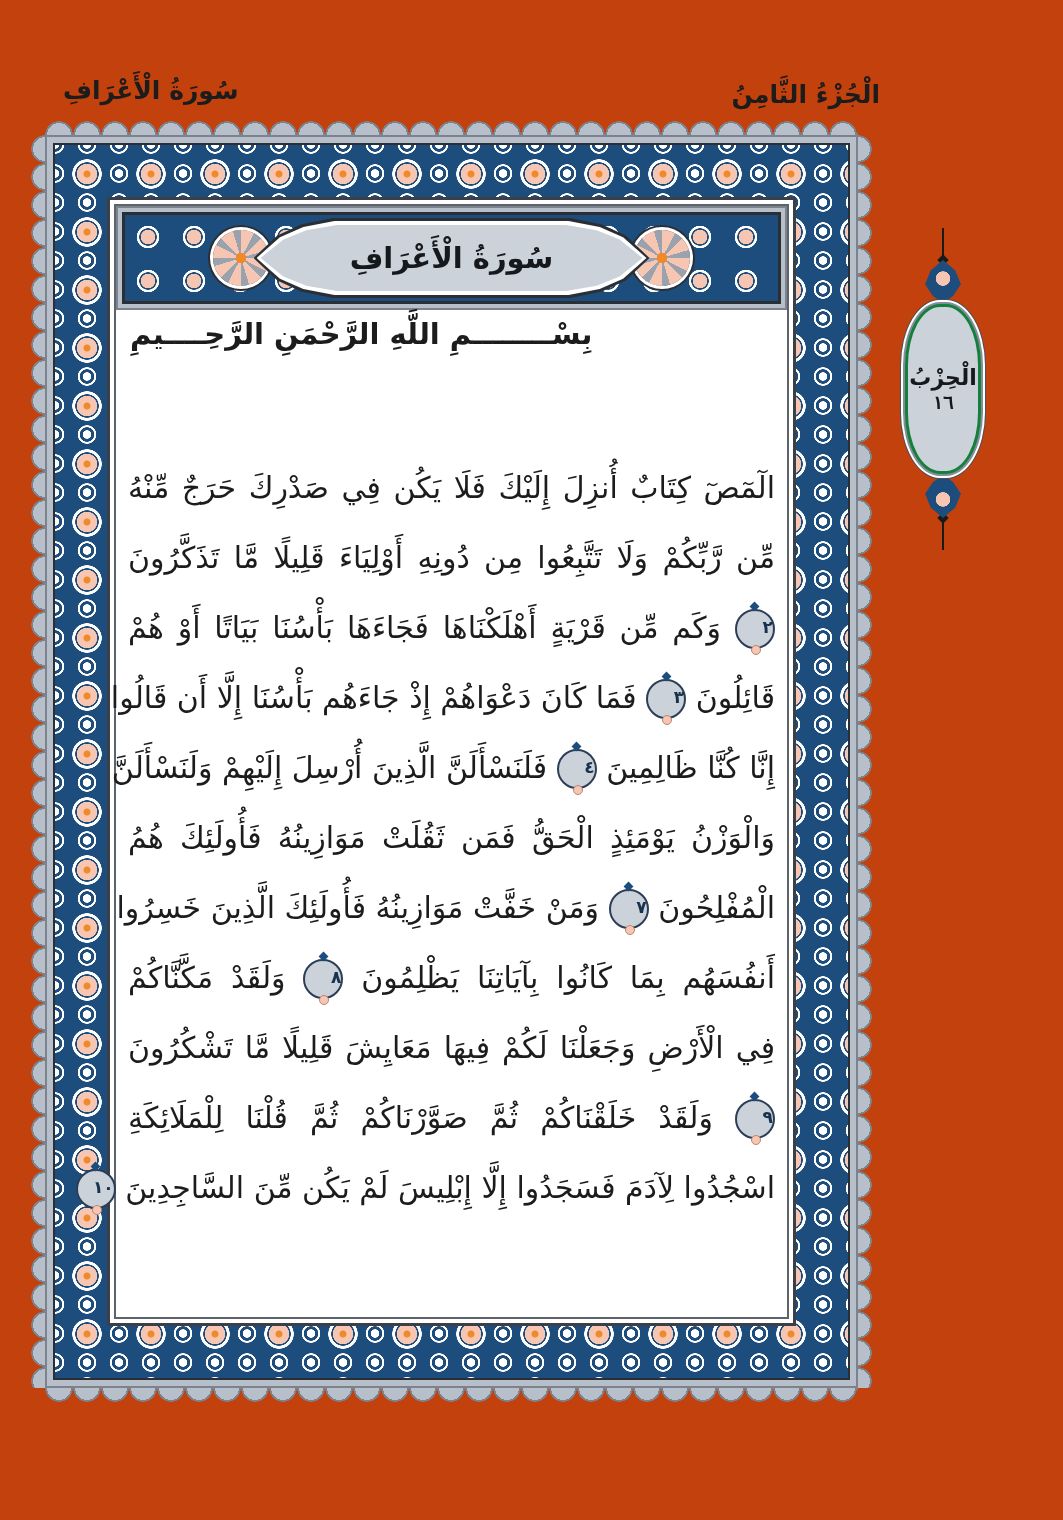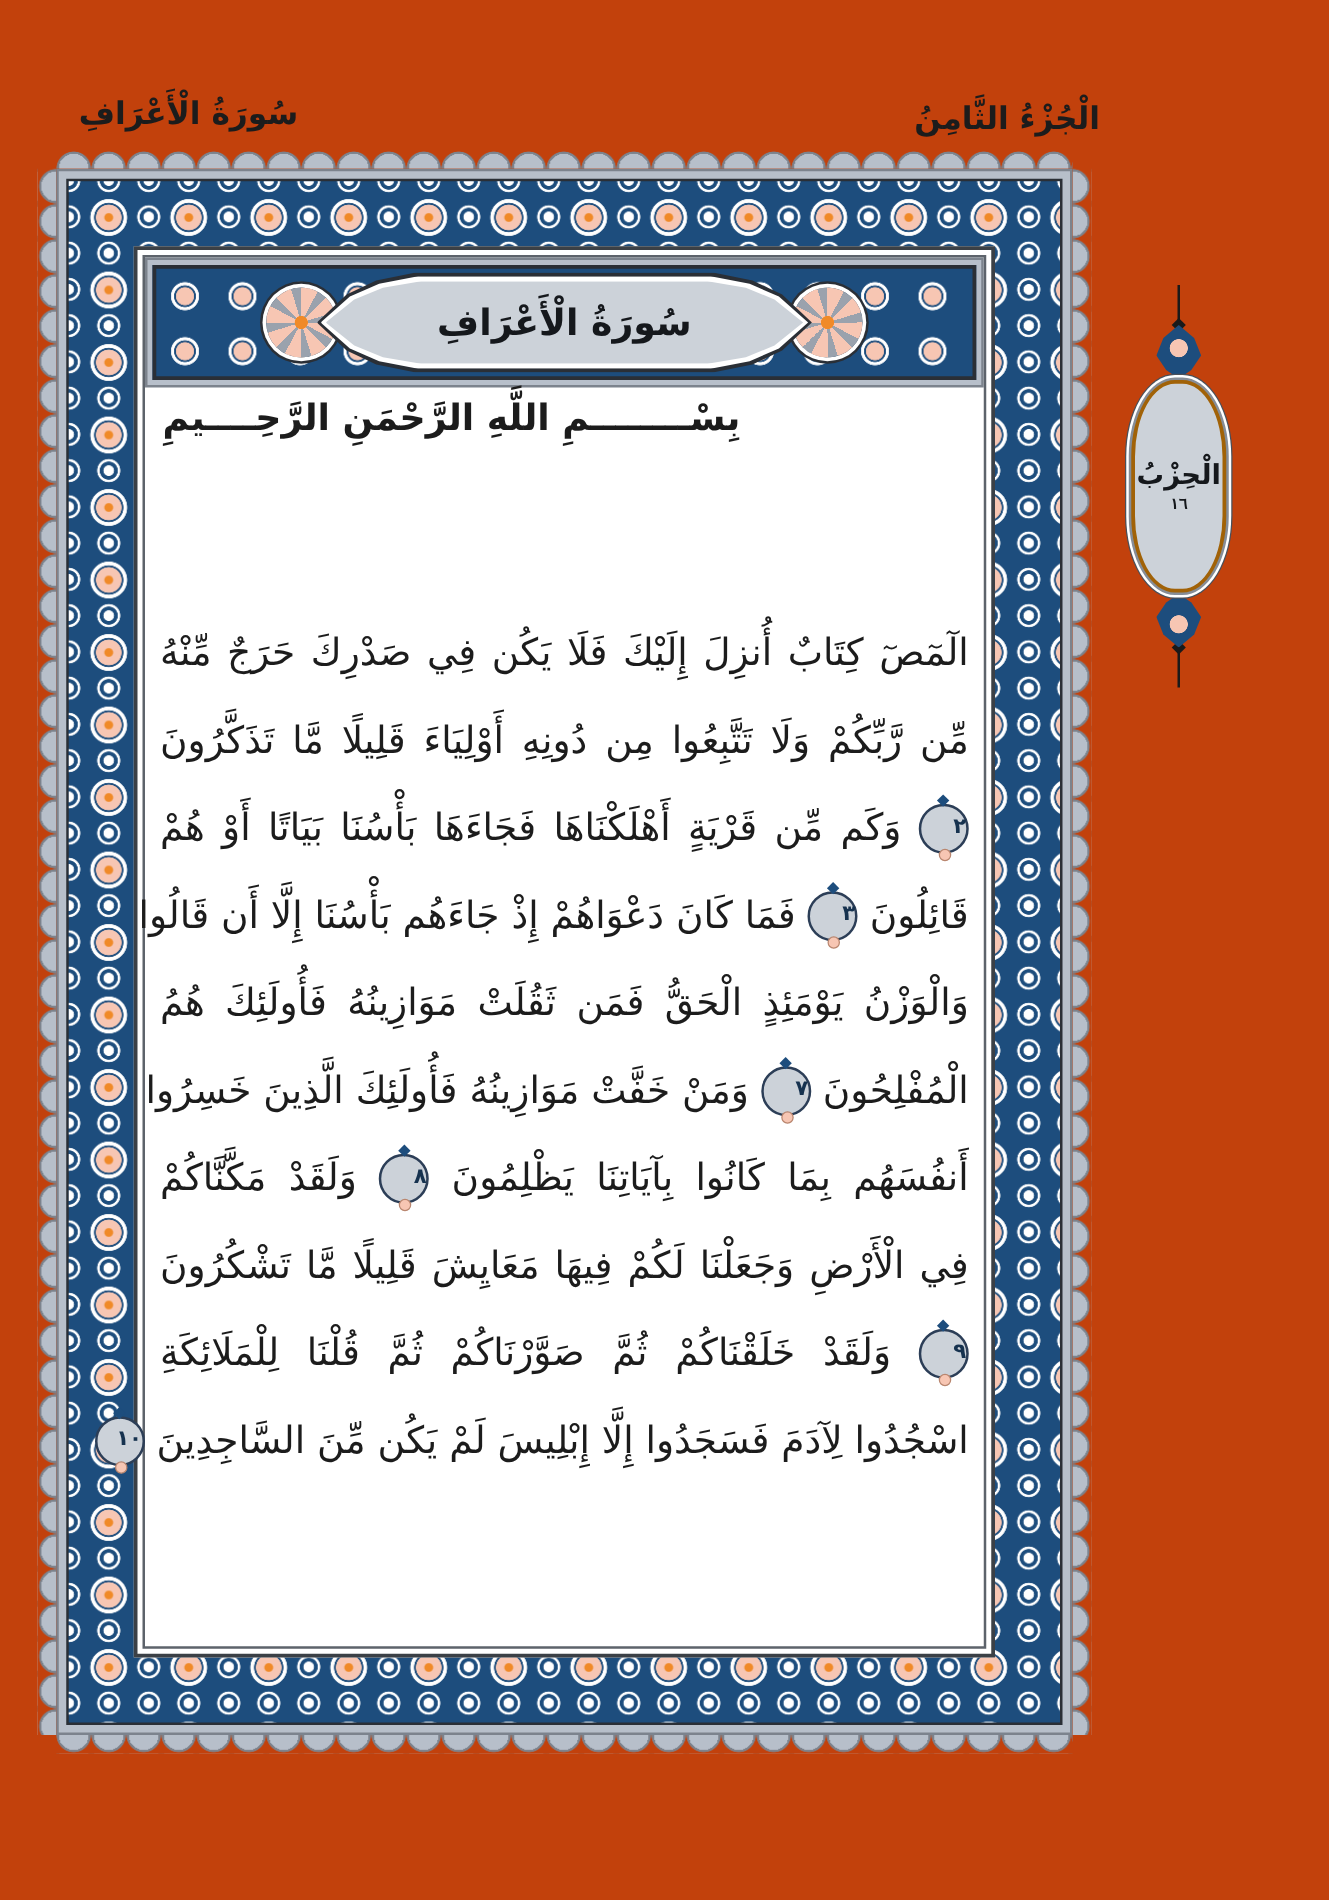--- a/index.html
+++ b/index.html
@@ -84,29 +84,29 @@
   .ayah::after{content:"";position:absolute;left:50%;bottom:-8px;width:8px;height:8px;margin-left:-4px;
     border-radius:50%;background:var(--blossom);border:1px solid #b9866f;}
 
   
   .hizb{position:absolute;left:897px;top:228px;width:92px;height:322px;direction:rtl;}
   .hline{position:absolute;left:50%;margin-left:-1px;top:0;bottom:0;width:2px;background:#1a1a1a;}
   .hdot{position:absolute;left:50%;width:8px;height:8px;margin-left:-4px;background:#1a1a1a;transform:rotate(45deg);}
   .hdot.d1{top:28px;} .hdot.d2{bottom:28px;}
   .hbody{position:absolute;left:3px;right:3px;top:34px;bottom:34px;}
   .hcore{position:absolute;left:5px;right:5px;top:42px;bottom:42px;background:var(--core);
-    border-radius:46% / 36%;border:3px solid #a16207;box-shadow:0 0 0 2px #868d97,0 0 0 4px #fff,0 0 0 5px #4a505a;
+    border-radius:46% / 36%;border:3px solid #15803d;box-shadow:0 0 0 2px #868d97,0 0 0 4px #fff,0 0 0 5px #4a505a;
     display:flex;flex-direction:column;align-items:center;justify-content:center;}
   .hfin{position:absolute;left:50%;width:56px;height:58px;
     background:radial-gradient(circle at 50% 32%, var(--blossom) 0 7px, var(--navy) 7.5px);
     clip-path:polygon(50% 0%,72% 18%,82% 42%,68% 62%,50% 74%,32% 62%,18% 42%,28% 18%);}
   .hfin.top{top:-2px;transform:translateX(-50%);}
   .hfin.bot{bottom:-2px;transform:translateX(-50%) scaleY(-1);}
   .hlabel{font-size:22px;font-weight:bold;color:#15181c;line-height:1.3;}
-  .hnum{font-size:12px;font-weight:bold;color:#15181c;font-family:Liberation Mono, monospace;}
+  .hnum{font-size:18px;font-weight:bold;color:#15181c;font-family:Liberation Mono, monospace;}
 
   
   .pagenum{position:absolute;left:55px;width:793px;top:1396px;text-align:center;
     font-size:30px;font-weight:bold;letter-spacing:2px;}
 </style>
 </head>
 <body>
 
 <div class="page">
 
@@ -129,20 +129,21 @@
           <div class="cart-title">سُورَةُ الْأَعْرَافِ</div>
         </div>
       </div>
 
       <div class="bismillah">بِسْــــــــمِ اللَّهِ الرَّحْمَنِ الرَّحِــــيمِ</div>
       <div class="lines">
           <div class="qline"><span>الٓمٓصٓ كِتَابٌ أُنزِلَ إِلَيْكَ فَلَا يَكُن فِي صَدْرِكَ حَرَجٌ مِّنْهُ</span></div>
           <div class="qline"><span>مِّن رَّبِّكُمْ وَلَا تَتَّبِعُوا مِن دُونِهِ أَوْلِيَاءَ قَلِيلًا مَّا تَذَكَّرُونَ</span></div>
           <div class="qline"><span class="ayah">٢</span> <span>وَكَم مِّن قَرْيَةٍ أَهْلَكْنَاهَا فَجَاءَهَا بَأْسُنَا بَيَاتًا أَوْ هُمْ</span></div>
           <div class="qline"><span>قَائِلُونَ</span> <span class="ayah">٣</span> <span>فَمَا كَانَ دَعْوَاهُمْ إِذْ جَاءَهُم بَأْسُنَا إِلَّا أَن قَالُوا</span></div>
+          <div class="qline"><span>إِنَّا كُنَّا ظَالِمِينَ</span> <span class="ayah">٤</span> <span>فَلَنَسْأَلَنَّ الَّذِينَ أُرْسِلَ إِلَيْهِمْ وَلَنَسْأَلَنَّ</span></div>
           <div class="qline"><span>وَالْوَزْنُ يَوْمَئِذٍ الْحَقُّ فَمَن ثَقُلَتْ مَوَازِينُهُ فَأُولَئِكَ هُمُ</span></div>
           <div class="qline"><span>الْمُفْلِحُونَ</span> <span class="ayah">٧</span> <span>وَمَنْ خَفَّتْ مَوَازِينُهُ فَأُولَئِكَ الَّذِينَ خَسِرُوا</span></div>
           <div class="qline"><span>أَنفُسَهُم بِمَا كَانُوا بِآيَاتِنَا يَظْلِمُونَ</span> <span class="ayah">٨</span> <span>وَلَقَدْ مَكَّنَّاكُمْ</span></div>
           <div class="qline"><span>فِي الْأَرْضِ وَجَعَلْنَا لَكُمْ فِيهَا مَعَايِشَ قَلِيلًا مَّا تَشْكُرُونَ</span></div>
           <div class="qline"><span class="ayah">٩</span> <span>وَلَقَدْ خَلَقْنَاكُمْ ثُمَّ صَوَّرْنَاكُمْ ثُمَّ قُلْنَا لِلْمَلَائِكَةِ</span></div>
           <div class="qline"><span>اسْجُدُوا لِآدَمَ فَسَجَدُوا إِلَّا إِبْلِيسَ لَمْ يَكُن مِّنَ السَّاجِدِينَ</span> <span class="ayah">١٠</span></div>
         </div>
     </div>
   </div>
 

